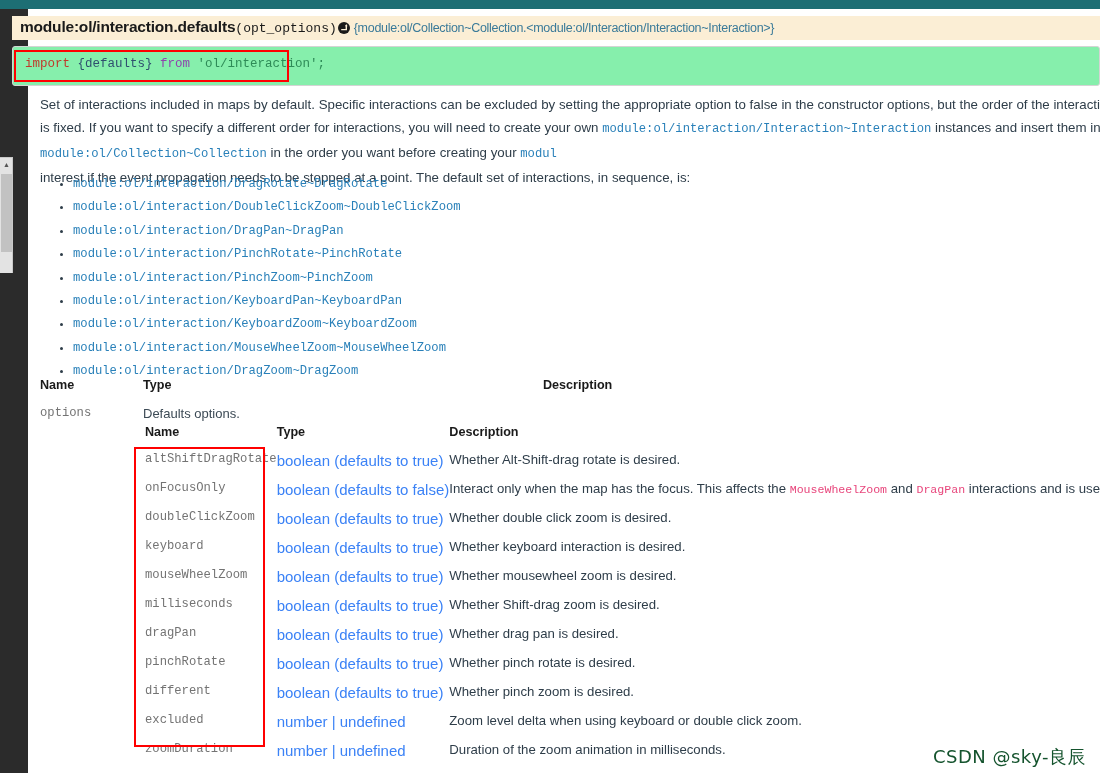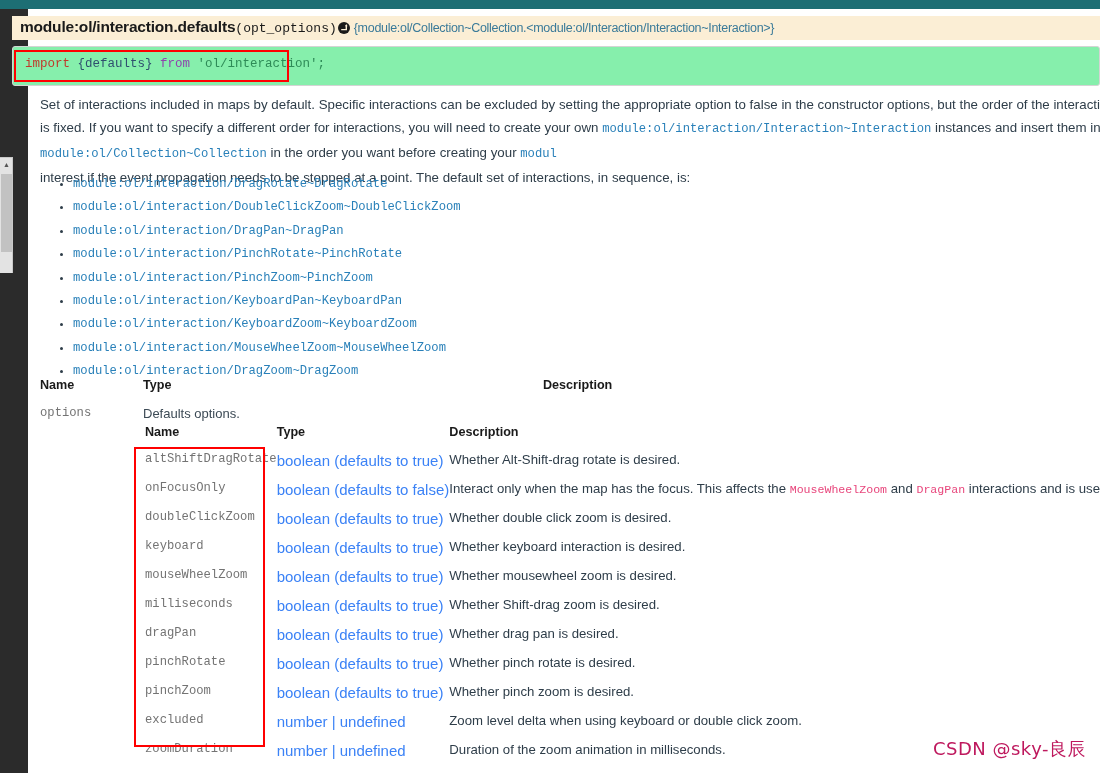--- a/index.html
+++ b/index.html
@@ -265,24 +265,24 @@
     font-size: 13.2px;
     color: #2e3d49;
     white-space: nowrap;
   }
   .opt-desc .mono-link { font-size: 11.6px; color: #e8467c; }
 
   
   .watermark {
     position: absolute;
     right: 14px;
-    bottom: 12px;
+    bottom: 4px;
     font-family: "DejaVu Sans", sans-serif;
     font-size: 18px;
-    color: #be185d;
+    color: #14532d;
     letter-spacing: 0.5px;
     user-select: none;
   }
 </style>
 </head>
 <body>
 
 <div id="page">
 
   <div class="top-strip"></div>
@@ -385,21 +385,21 @@
         <td class="in-col-name opt-name">dragPan</td>
         <td class="in-col-type opt-type">boolean (defaults to true)</td>
         <td class="in-col-desc opt-desc">Whether drag pan is desired.</td>
       </tr>
       <tr>
         <td class="in-col-name opt-name">pinchRotate</td>
         <td class="in-col-type opt-type">boolean (defaults to true)</td>
         <td class="in-col-desc opt-desc">Whether pinch rotate is desired.</td>
       </tr>
       <tr>
-        <td class="in-col-name opt-name">pinchZoom</td>
+        <td class="in-col-name opt-name">different</td>
         <td class="in-col-type opt-type">boolean (defaults to true)</td>
         <td class="in-col-desc opt-desc">Whether pinch zoom is desired.</td>
       </tr>
       <tr>
         <td class="in-col-name opt-name">excluded</td>
         <td class="in-col-type opt-type">number | undefined</td>
         <td class="in-col-desc opt-desc">Zoom level delta when using keyboard or double click zoom.</td>
       </tr>
       <tr>
         <td class="in-col-name opt-name">zoomDuration</td>

